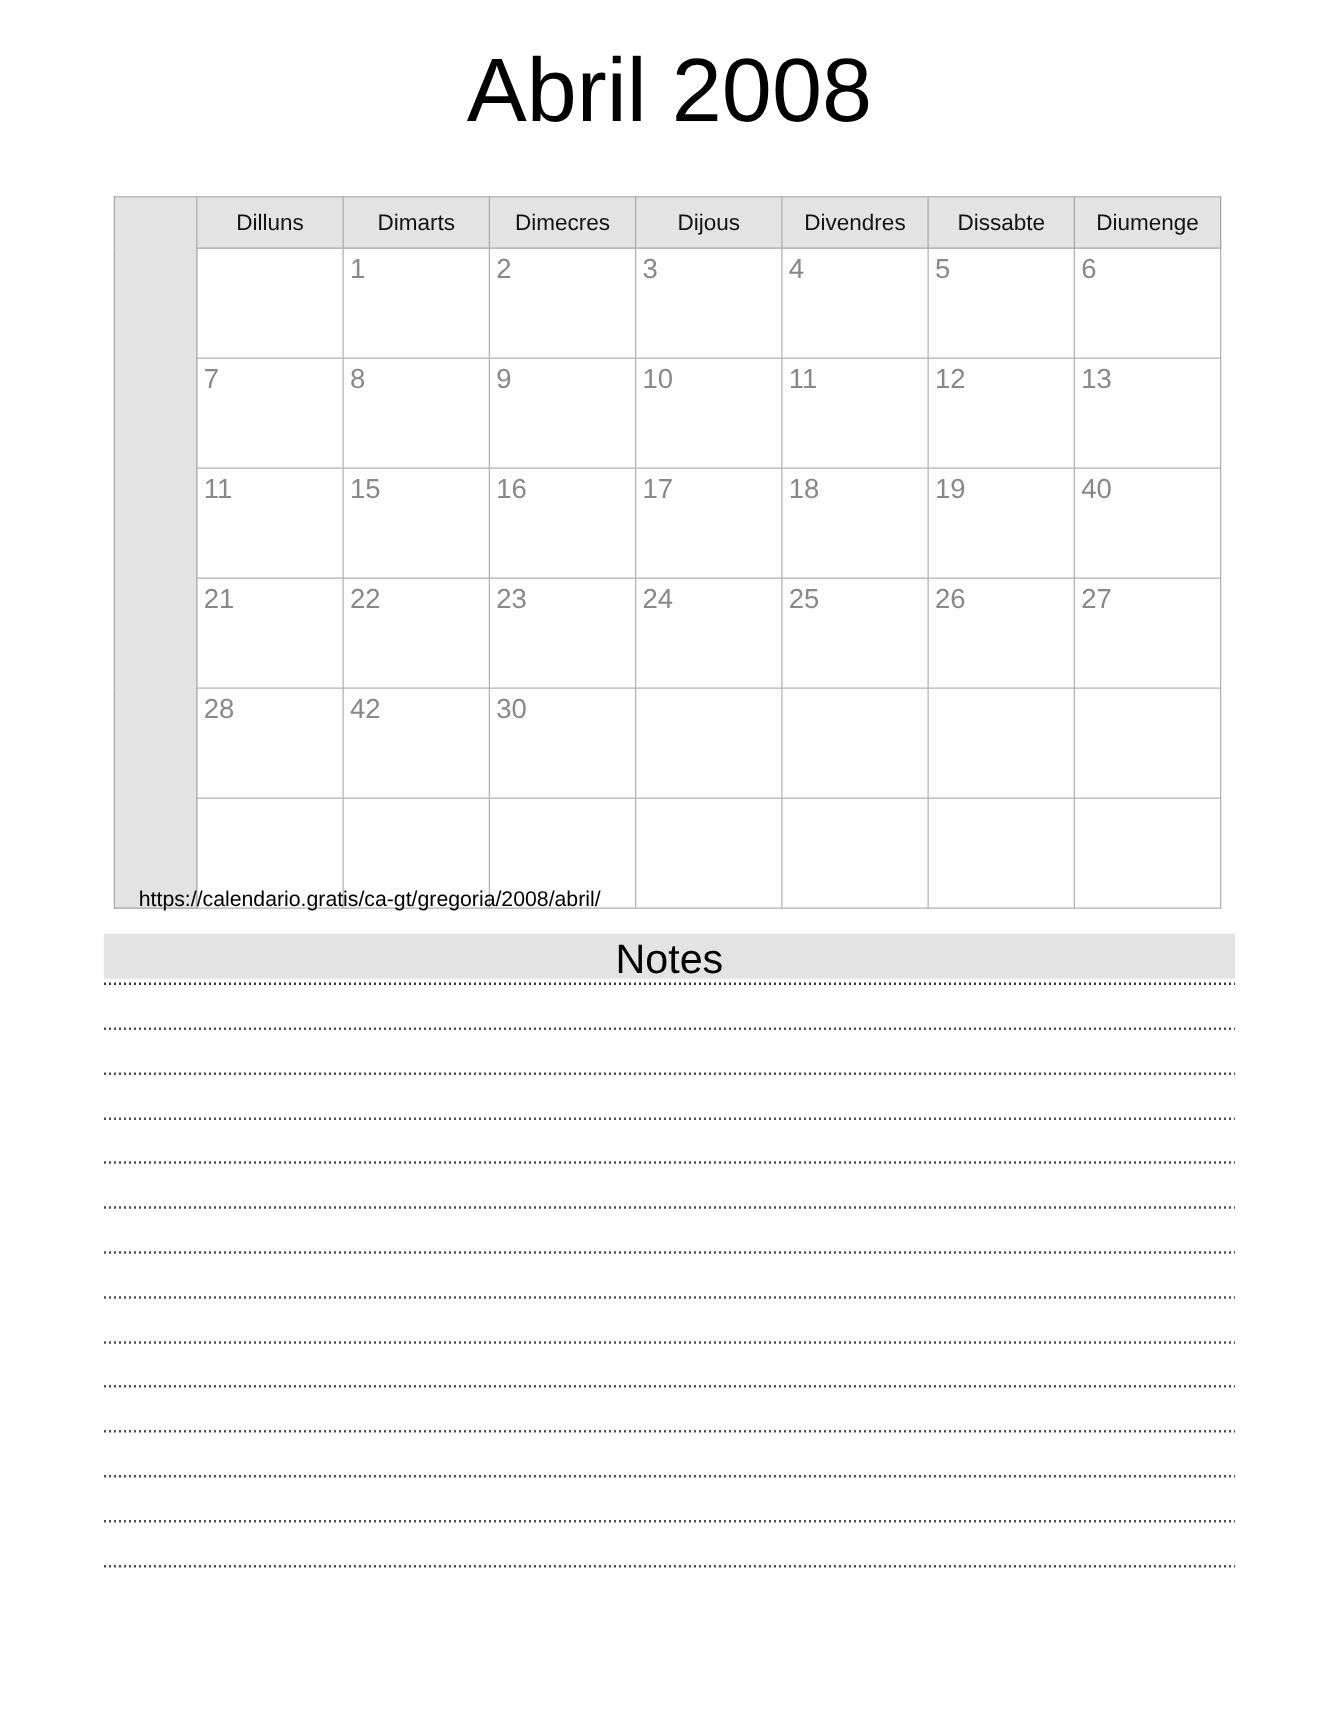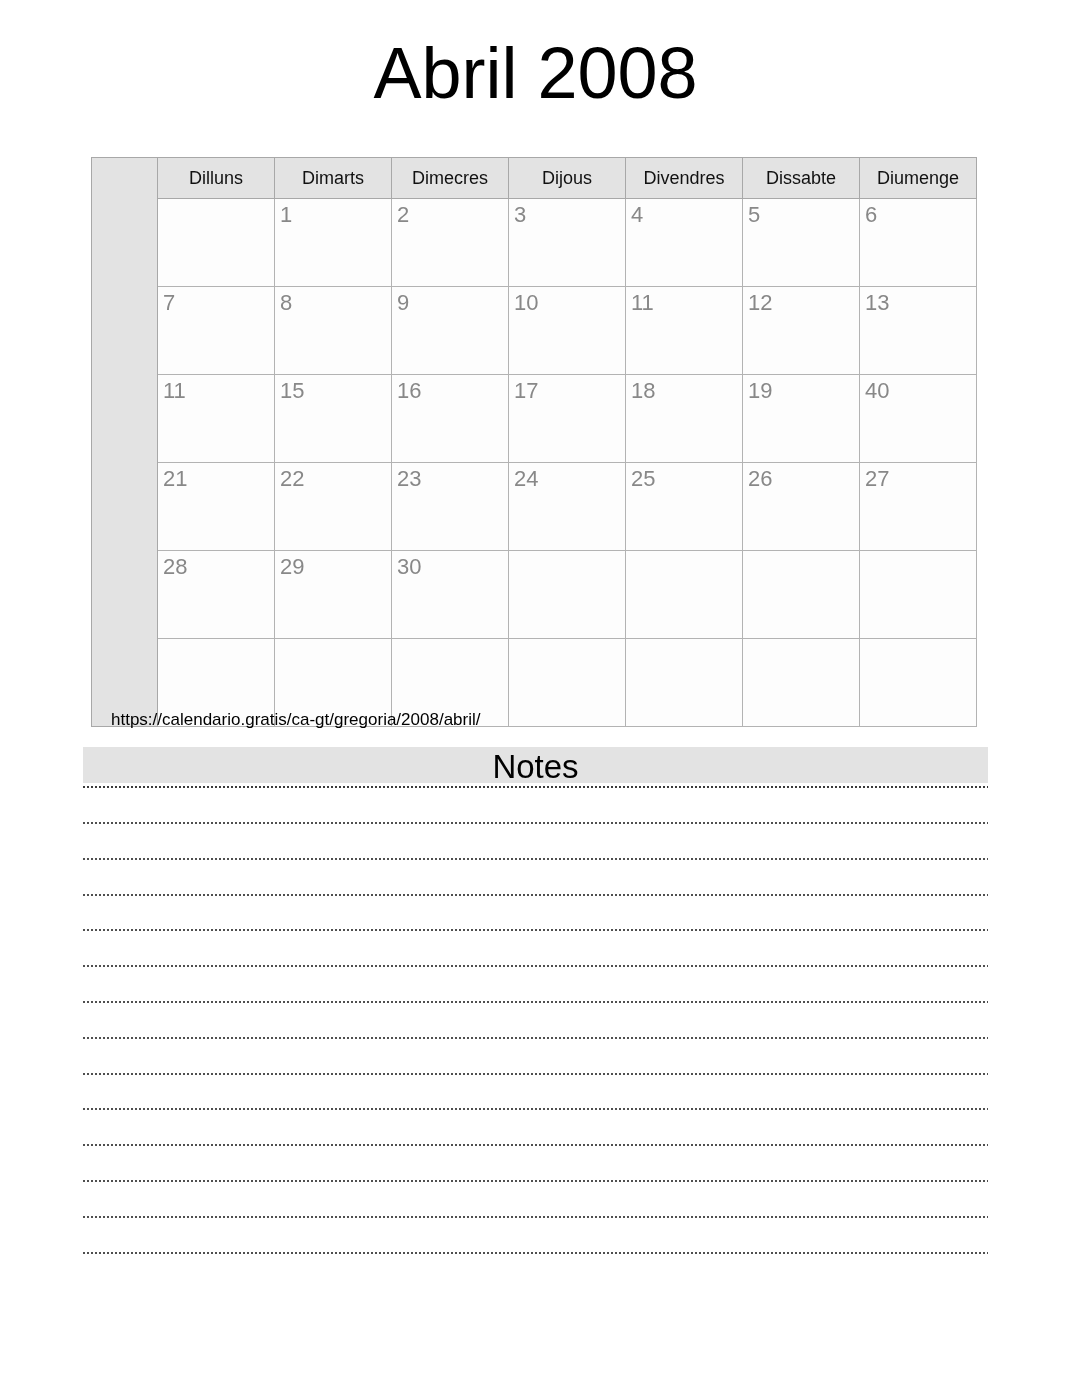--- a/index.html
+++ b/index.html
@@ -159,21 +159,21 @@
         <td class="day">21</td>
         <td class="day">22</td>
         <td class="day">23</td>
         <td class="day">24</td>
         <td class="day">25</td>
         <td class="day">26</td>
         <td class="day">27</td>
       </tr>
       <tr>
         <td class="day">28</td>
-        <td class="day">29</td>
+        <td class="day">42</td>
         <td class="day">30</td>
         <td class="day"></td>
         <td class="day"></td>
         <td class="day"></td>
         <td class="day"></td>
       </tr>
       <tr>
         <td class="day"></td>
         <td class="day"></td>
         <td class="day"></td>

